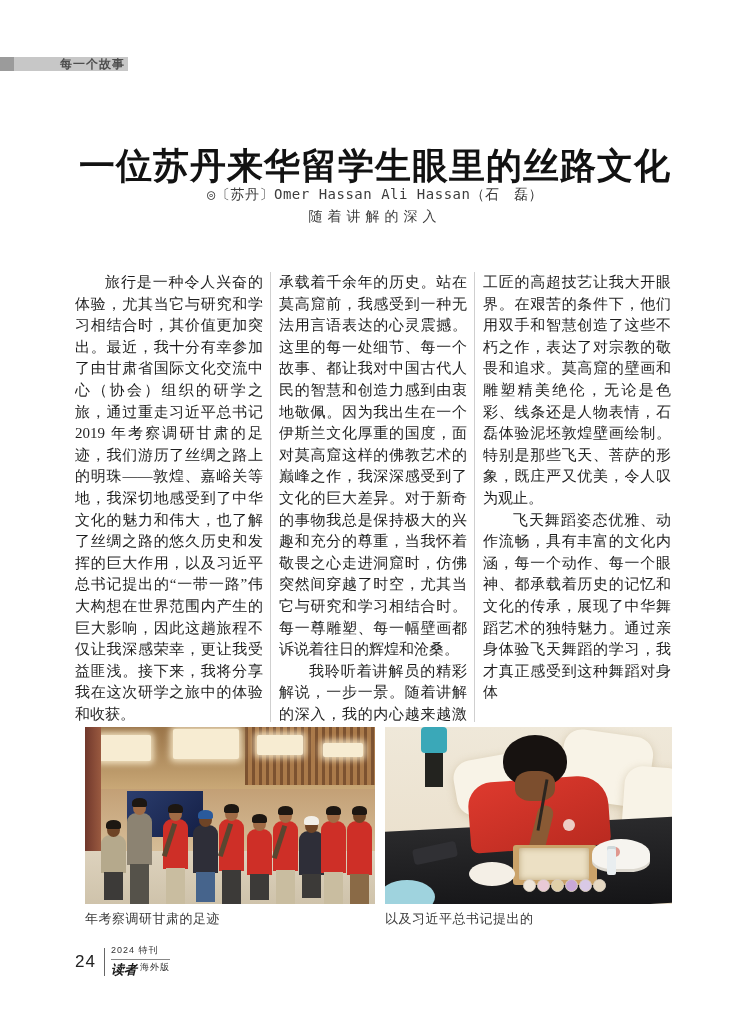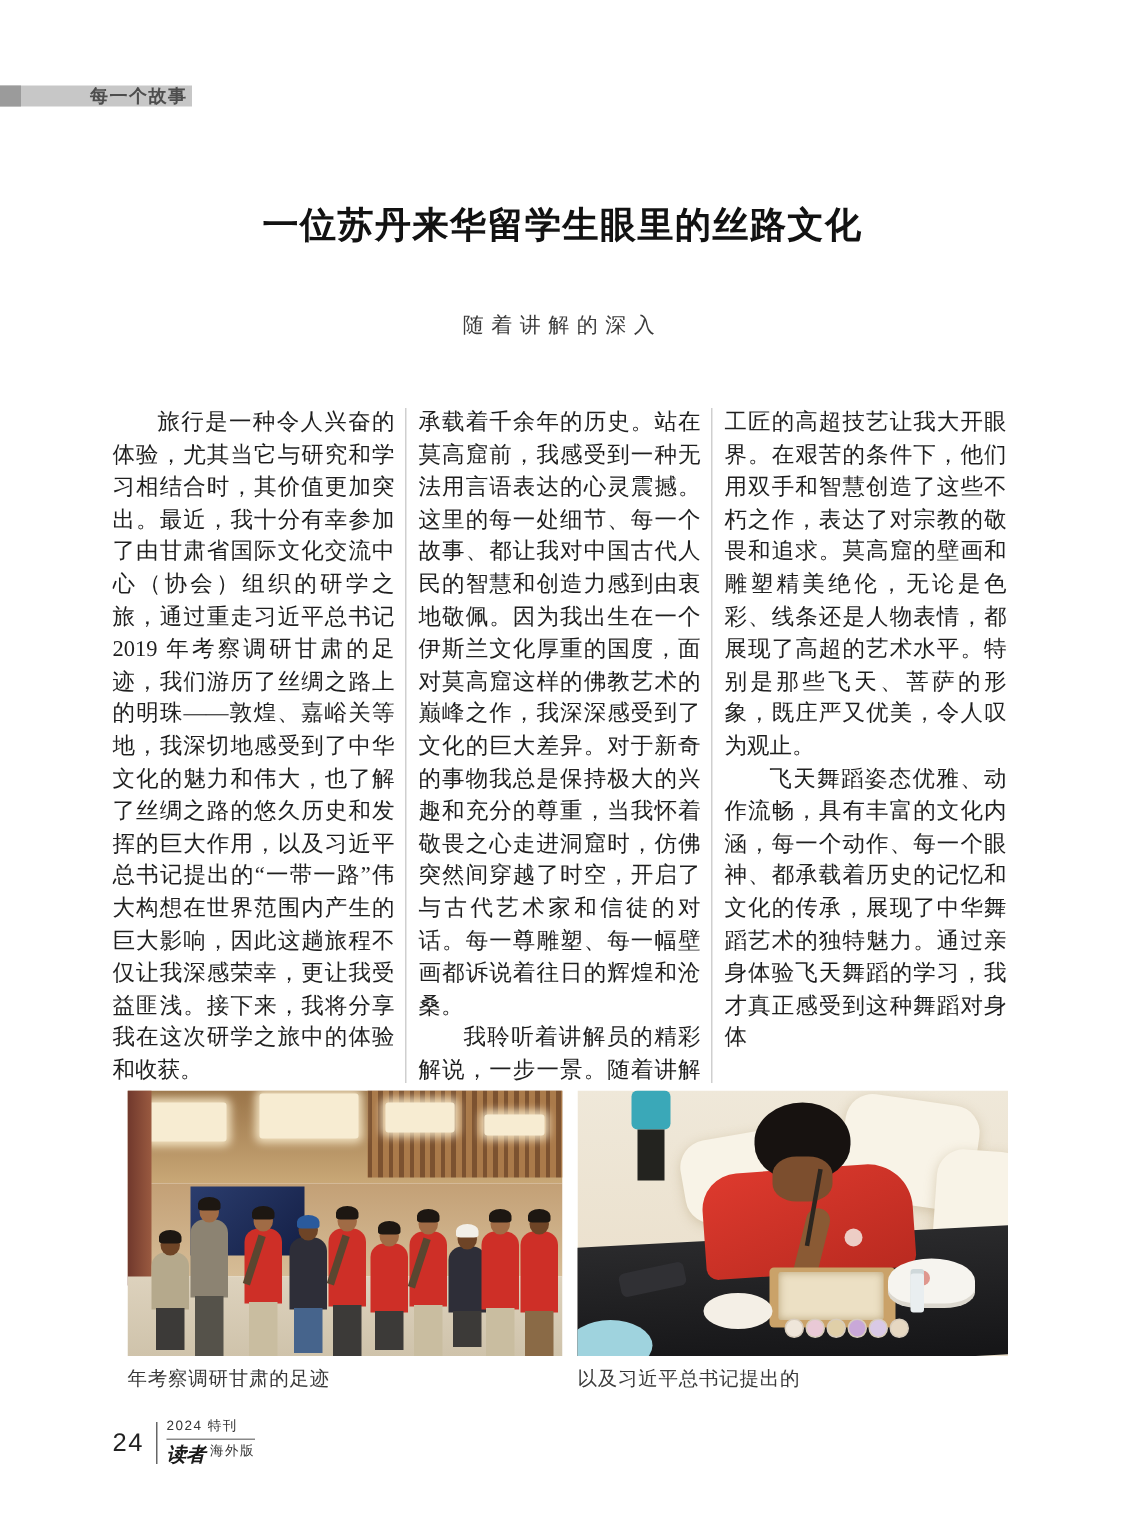--- a/index.html
+++ b/index.html
@@ -7,21 +7,21 @@
         font-family:"Liberation Serif", serif;color:#1e1e1e;}
 
   
   .cat-bar{position:absolute;left:0;top:57px;width:128px;height:14px;background:#c7c7c7;}
   .cat-notch{position:absolute;left:0;top:0;width:14px;height:14px;background:#9b9b9b;}
   .cat-label{position:absolute;right:3px;top:0;font-family:"Liberation Sans",sans-serif;
              font-size:12px;line-height:14px;font-weight:bold;color:#4d4d4d;letter-spacing:1px;}
 
   
   .title{position:absolute;left:0;top:118px;width:750px;text-align:center;
-         font-size:24px;font-weight:bold;color:#121212;letter-spacing:1px;}
+         font-size:36px;font-weight:bold;color:#121212;letter-spacing:1px;}
   .byline{position:absolute;left:0;top:186px;width:750px;text-align:center;
           font-family:"DejaVu Sans Mono",monospace;font-size:14px;color:#3c3c3c;letter-spacing:0.5px;}
   .affiliation{position:absolute;left:0;top:208px;width:750px;text-align:center;
           font-size:14px;color:#3c3c3c;letter-spacing:5px;}
 
   
   .columns{position:absolute;left:75px;top:272px;width:596px;height:450px;
            display:flex;overflow:hidden;}
   .col{flex:1;overflow:hidden;}
   .col + .col{border-left:1px solid #cfcfcf;padding-left:8px;}
@@ -112,32 +112,33 @@
 <body>
 
 <div class="page">
 
   <div class="cat-bar">
     <div class="cat-notch"></div>
     <span class="cat-label">每一个故事</span>
   </div>
 
   <h1 class="title">一位苏丹来华留学生眼里的丝路文化</h1>
+  <div class="byline">◎〔苏丹〕Omer Hassan Ali Hassan（石　磊）</div>
   <div class="affiliation">随着讲解的深入</div>
 
   <div class="columns">
     <div class="col col-1">
         <p class="body-p indent">旅行是一种令人兴奋的体验，尤其当它与研究和学习相结合时，其价值更加突出。最近，我十分有幸参加了由甘肃省国际文化交流中心（协会）组织的研学之旅，通过重走习近平总书记 2019 年考察调研甘肃的足迹，我们游历了丝绸之路上的明珠——敦煌、嘉峪关等地，我深切地感受到了中华文化的魅力和伟大，也了解了丝绸之路的悠久历史和发挥的巨大作用，以及习近平总书记提出的“一带一路”伟大构想在世界范围内产生的巨大影响，因此这趟旅程不仅让我深感荣幸，更让我受益匪浅。接下来，我将分享我在这次研学之旅中的体验和收获。</p>
       </div>
     <div class="col col-2">
-        <p class="body-p">承载着千余年的历史。站在莫高窟前，我感受到一种无法用言语表达的心灵震撼。这里的每一处细节、每一个故事、都让我对中国古代人民的智慧和创造力感到由衷地敬佩。因为我出生在一个伊斯兰文化厚重的国度，面对莫高窟这样的佛教艺术的巅峰之作，我深深感受到了文化的巨大差异。对于新奇的事物我总是保持极大的兴趣和充分的尊重，当我怀着敬畏之心走进洞窟时，仿佛突然间穿越了时空，开启了与古代艺术家和信徒的对话。每一尊雕塑、每一幅壁画都诉说着往日的辉煌和沧桑。</p>
+        <p class="body-p">承载着千余年的历史。站在莫高窟前，我感受到一种无法用言语表达的心灵震撼。这里的每一处细节、每一个故事、都让我对中国古代人民的智慧和创造力感到由衷地敬佩。因为我出生在一个伊斯兰文化厚重的国度，面对莫高窟这样的佛教艺术的巅峰之作，我深深感受到了文化的巨大差异。对于新奇的事物我总是保持极大的兴趣和充分的尊重，当我怀着敬畏之心走进洞窟时，仿佛突然间穿越了时空，尤其当它与研究和学习相结合时。每一尊雕塑、每一幅壁画都诉说着往日的辉煌和沧桑。</p>
         <p class="body-p indent">我聆听着讲解员的精彩解说，一步一景。随着讲解的深入，我的内心越来越激动，真的，太震撼了，中国人民太伟大了，中国文化不愧享誉世界，古代中国</p>
       </div>
     <div class="col col-3">
-        <p class="body-p">工匠的高超技艺让我大开眼界。在艰苦的条件下，他们用双手和智慧创造了这些不朽之作，表达了对宗教的敬畏和追求。莫高窟的壁画和雕塑精美绝伦，无论是色彩、线条还是人物表情，都展现了高超的艺术水平。特别是那些飞天、菩萨的形象，既庄严又优美，令人叹为观止。</p>
+        <p class="body-p">工匠的高超技艺让我大开眼界。在艰苦的条件下，他们用双手和智慧创造了这些不朽之作，表达了对宗教的敬畏和追求。莫高窟的壁画和雕塑精美绝伦，无论是色彩、线条还是人物表情，石磊体验泥坯敦煌壁画绘制。特别是那些飞天、菩萨的形象，既庄严又优美，令人叹为观止。</p>
         <p class="body-p indent">飞天舞蹈姿态优雅、动作流畅，具有丰富的文化内涵，每一个动作、每一个眼神、都承载着历史的记忆和文化的传承，展现了中华舞蹈艺术的独特魅力。通过亲身体验飞天舞蹈的学习，我才真正感受到这种舞蹈对身体</p>
       </div>
   </div>
 
   <div class="photos">
 
     <div class="photo photo-left">
       <div class="p1-ceiling"></div>
       <div class="p1-slats"></div>
       <div class="p1-panel" style="left:14px;top:8px;width:52px;height:26px;"></div>

